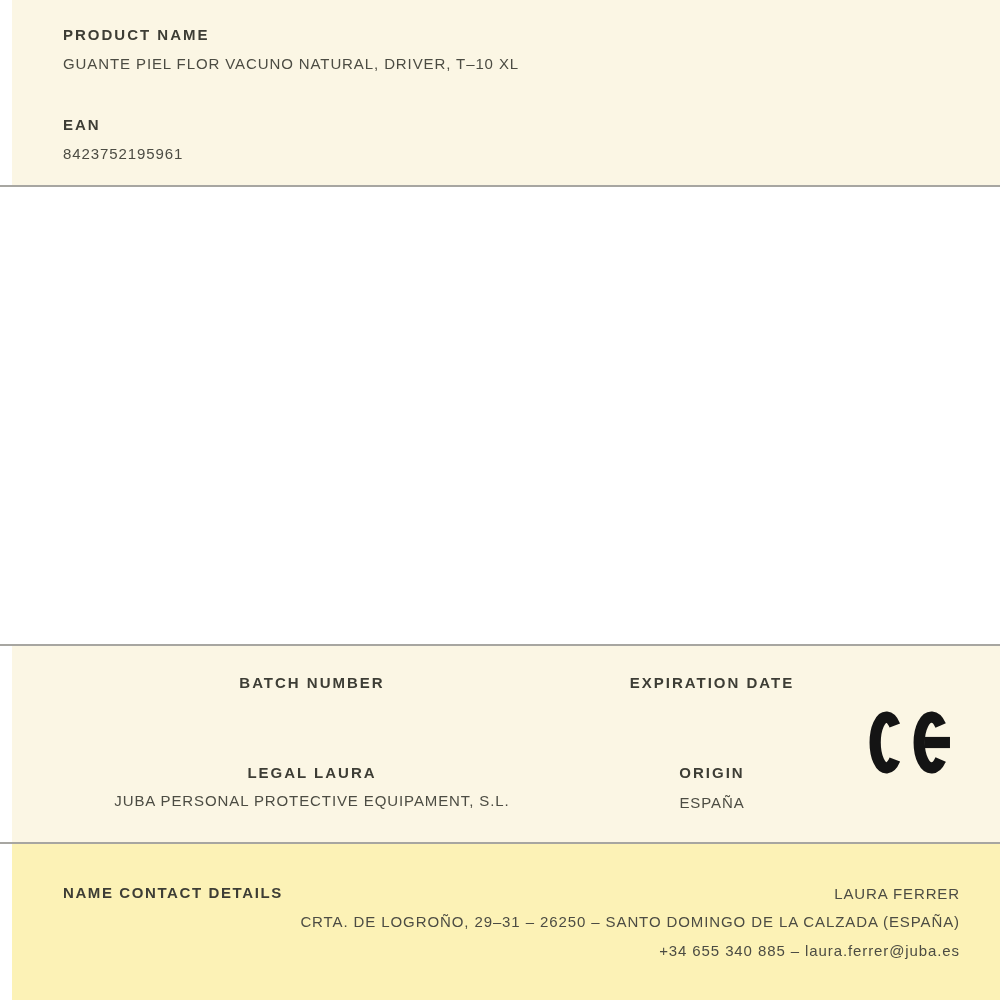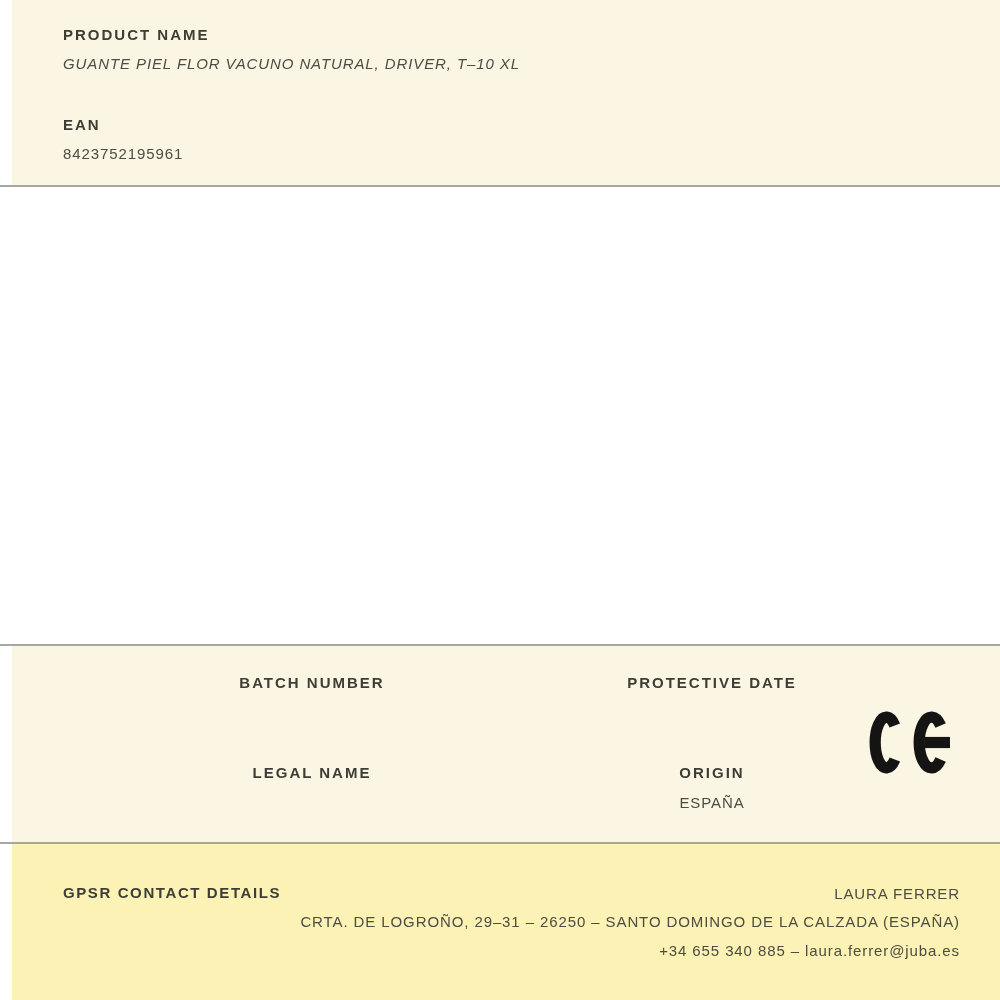--- a/index.html
+++ b/index.html
@@ -34,21 +34,21 @@
   }
   .val{
     position:absolute;
     font-size:15px;
     letter-spacing:0.9px;
     color:var(--body-text);
     white-space:nowrap;
   }
   
   .pn-label{left:51px;top:26px;}
-  .pn-value{left:51px;top:55px;font-style:italic;}
+  .pn-value{left:51px;top:55px;}
   .ean-label{left:51px;top:116px;}
   .ean-value{left:51px;top:145px;}
   
   .colL{left:100px;width:400px;text-align:center;}
   .colR{left:500px;width:400px;text-align:center;}
   .batch-label{top:28px;}
   .exp-label{top:28px;}
   .legal-label{top:118px;}
   .legal-value{top:146px;}
   .origin-label{top:118px;}
@@ -73,36 +73,37 @@
   </section>
 
   <div class="divider d1"></div>
 
   <section class="sec sec-white"></section>
 
   <div class="divider d2"></div>
 
   <section class="sec sec-details">
     <div class="lbl colL batch-label">BATCH NUMBER</div>
-    <div class="lbl colR exp-label">PROTECTIVE DATE</div>
+    <div class="lbl colR exp-label">EXPIRATION DATE</div>
 
-    <div class="lbl colL legal-label">LEGAL NAME</div>
+    <div class="lbl colL legal-label">LEGAL LAURA</div>
+    <div class="val colL legal-value">JUBA PERSONAL PROTECTIVE EQUIPAMENT, S.L.</div>
 
     <div class="lbl colR origin-label">ORIGIN</div>
     <div class="val colR origin-value">ESPAÑA</div>
 
     <svg class="ce" viewBox="0 0 80 62" preserveAspectRatio="none" aria-hidden="true">
       <path d="M 25.2 14.3 A 11 25 0 1 0 25.2 47.7" fill="none" stroke="var(--ce-color)" stroke-width="11"></path>
       <path d="M 69.9 14.3 A 12 25 0 1 0 69.9 47.7" fill="none" stroke="var(--ce-color)" stroke-width="11"></path>
       <rect x="54" y="25.5" width="25" height="11" fill="var(--ce-color)"></rect>
     </svg>
   </section>
 
   <div class="divider d3"></div>
 
   <section class="sec sec-contact">
-    <div class="lbl gpsr-label">GPSR CONTACT DETAILS</div>
+    <div class="lbl gpsr-label">NAME CONTACT DETAILS</div>
     <div class="val contact-name">LAURA FERRER</div>
     <div class="val contact-addr">CRTA. DE LOGROÑO, 29–31 – 26250 – SANTO DOMINGO DE LA CALZADA (ESPAÑA)</div>
     <div class="val contact-phone">+34 655 340 885 – laura.ferrer@juba.es</div>
   </section>
 
 </div>
 
 </body></html>

